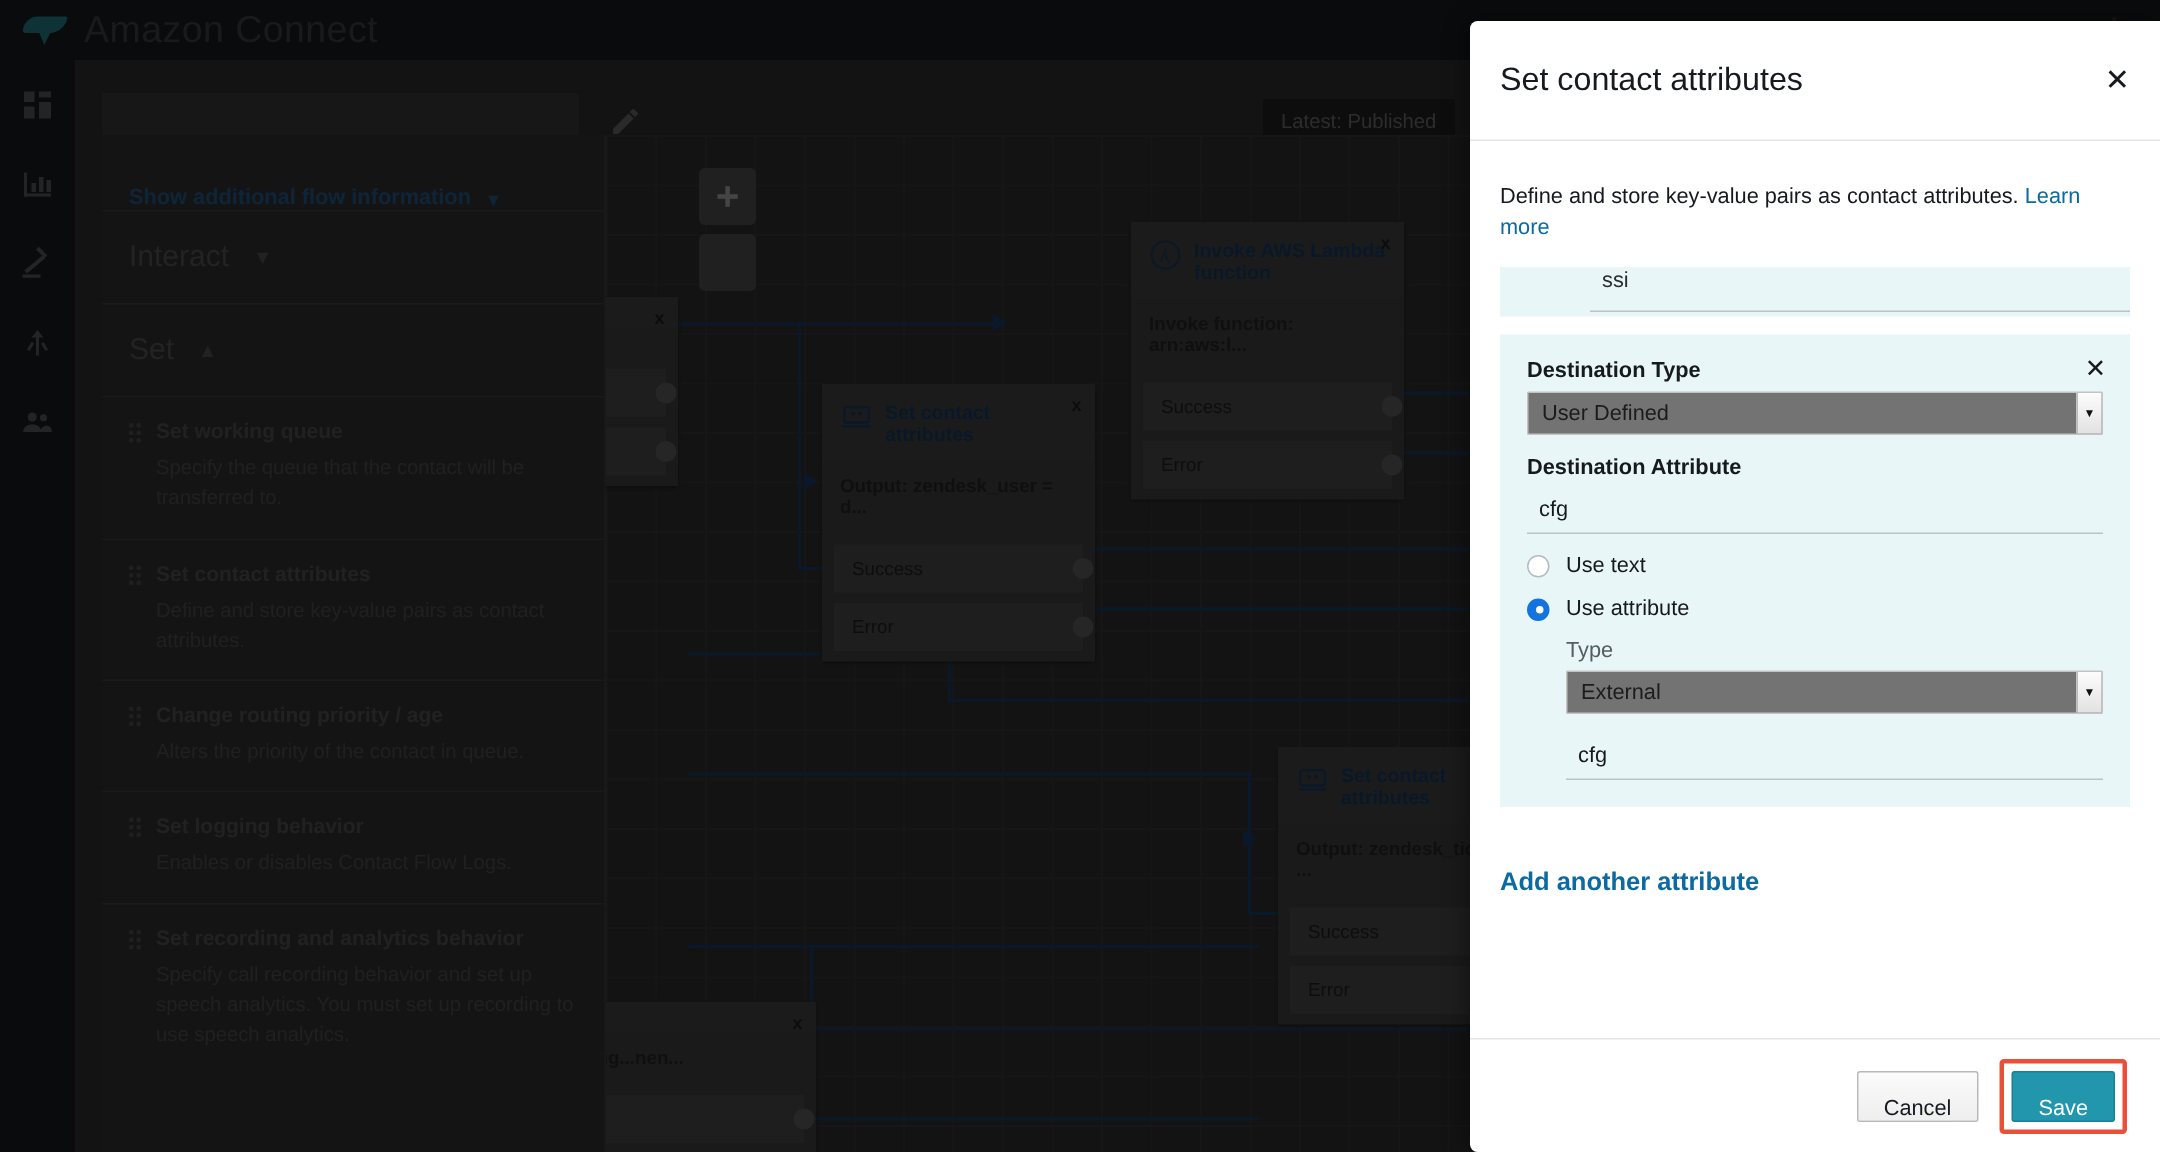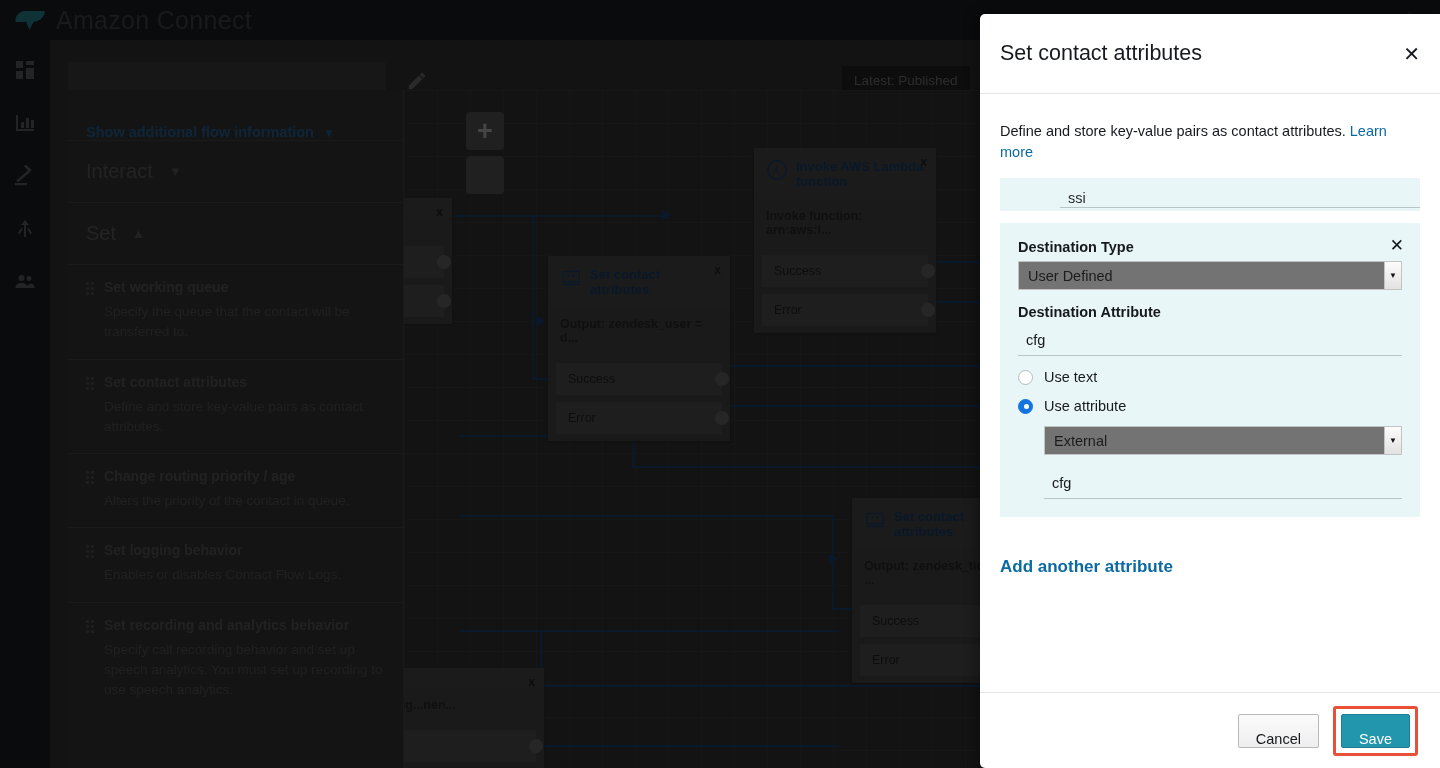--- a/index.html
+++ b/index.html
@@ -564,21 +564,21 @@
 
     <div class="panel-body">
       <div class="panel-intro">
         <span>Define and store key-value pairs as contact attributes.</span>
         <a class="link" href="#">Learn more</a>
       </div>
 
       
       <div class="attr-card clipped">
         <div style="padding-left:42px;">
-          <div class="underline-input" style="width:370px;padding-top:12px;color:#2c2c2c;">ssi</div>
+          <div class="underline-input" style="width:370px;padding-top:1px;color:#2c2c2c;">ssi</div>
         </div>
       </div>
 
       
       <div class="attr-card">
         <button class="card-x">✕</button>
 
         <div class="fld-label">Destination Type</div>
         <div class="select-wrap">
           <input class="sel" readonly="" value="User Defined" style="">
@@ -592,20 +592,21 @@
           <span class="radio"></span>
           <span class="radio-label">Use text</span>
         </div>
 
         <div class="radio-row">
           <span class="radio on"></span>
           <span class="radio-label">Use attribute</span>
         </div>
 
         <div class="nested">
+          <div class="fld-label sub">Type</div>
           <div class="select-wrap">
             <input class="sel" readonly="" value="External" style="">
             <span class="sel-arrow">▼</span>
           </div>
 
           <input class="underline-input" value="cfg" style="">
         </div>
       </div>
 
       <a class="link-add" href="#">Add another attribute</a>

